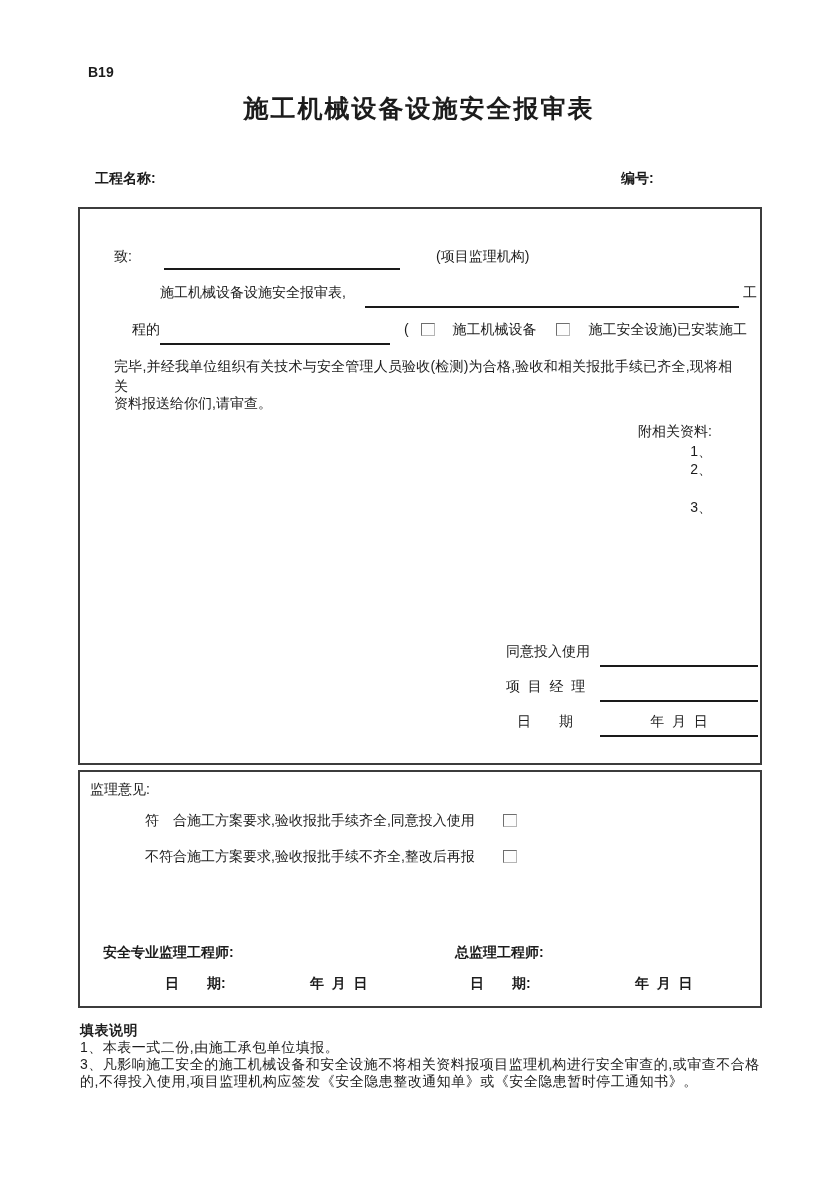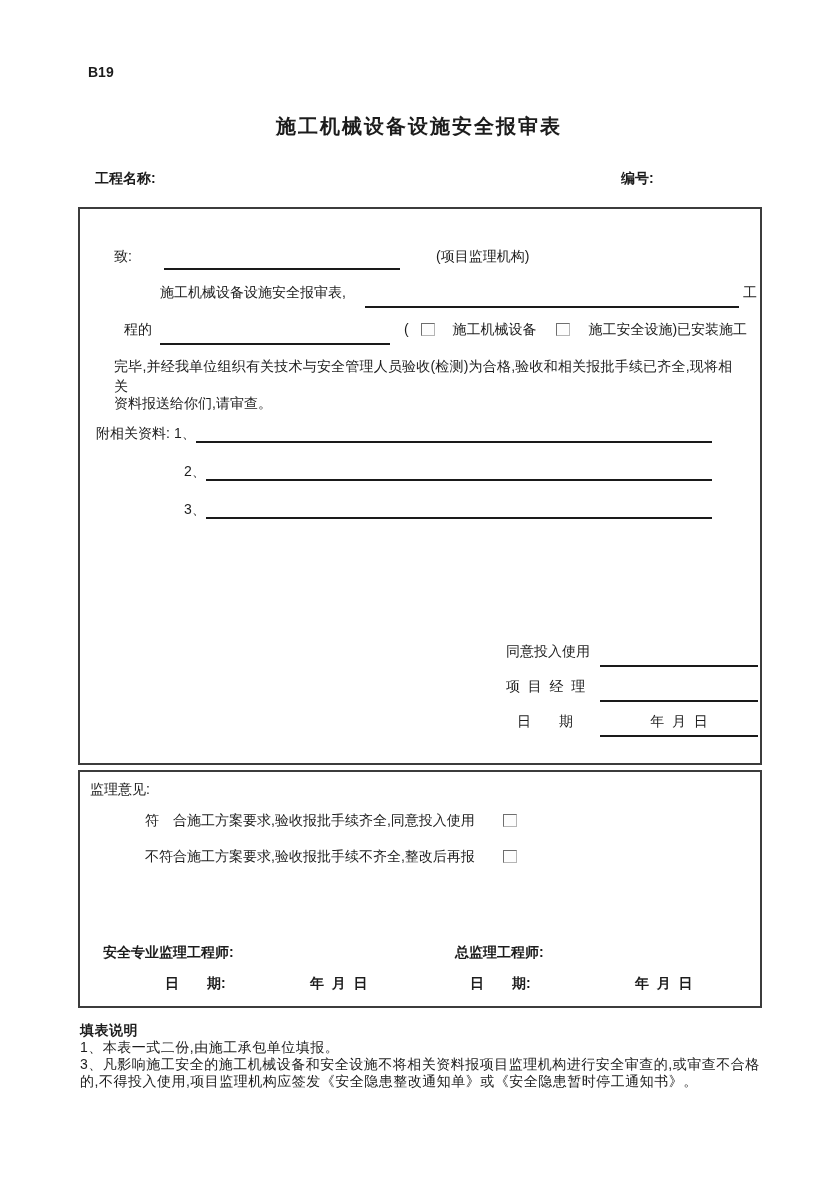--- a/index.html
+++ b/index.html
@@ -6,36 +6,36 @@
   html,body { background:#e8e8e8; }
   .page {
     position:relative; width:838px; height:1186px; margin:0 auto;
     background:#ffffff; color:#1c1c1c;
     font-family:"Liberation Sans","DejaVu Sans",sans-serif;
     overflow:hidden;
   }
   .abs { position:absolute; }
   .pre { white-space:pre; }
   .form-code { left:88px; top:64px; font-size:14px; font-weight:700; }
-  .title { left:0; right:0; top:113px; text-align:center; font-size:20px; font-weight:700; letter-spacing:2px; }
+  .title { left:0; right:0; top:92px; text-align:center; font-size:25px; font-weight:700; letter-spacing:2px; }
   .meta-label { top:170px; font-size:14px; font-weight:600; }
   .box {
     position:absolute; left:78px; width:684px;
     border:2px solid #3c3c3c; background:#fff;
   }
   .box1 { top:207px; height:558px; }
   .box2 { top:770px; height:238px; }
   .t14 { font-size:14px; line-height:20px; }
   .blank { border-bottom:2px solid #1a1a1a; }
   .cb {
     display:inline-block; width:14px; height:13px; background:#fdfdfd;
     border:1px solid #b5b5b5; border-top:1px solid #6e6e6e; border-left:1px solid #6e6e6e;
     vertical-align:-2px;
   }
-  .flexrow { display:flex; align-items:flex-end; }
+  .flexrow { display:flex; align-items:flex-end;flex-direction:column; }
   .footnotes { left:80px; top:1022px; width:690px; font-size:14px; line-height:17px; letter-spacing:0.5px; }
   .footnotes .fn-title { font-weight:600; }
 </style>
 </head>
 <body>
 
 <div class="page">
 
   <div class="abs form-code">B19</div>
   <div class="abs title">施工机械设备设施安全报审表</div>
@@ -45,21 +45,21 @@
   <div class="box box1">
 
     <div class="abs t14" style="left:34px; top:37px;">致:</div>
     <div class="abs blank" style="left:84px; top:39px; width:236px; height:22px;"></div>
     <div class="abs t14" style="left:356px; top:37px;">(项目监理机构)</div>
 
     <div class="abs t14" style="left:80px; top:73px;">施工机械设备设施安全报审表,</div>
     <div class="abs blank" style="left:285px; top:75px; width:374px; height:24px;"></div>
     <div class="abs t14" style="left:663px; top:73px;">工</div>
 
-    <div class="abs t14" style="left:44px; top:110px;">程的</div>
+    <div class="abs t14" style="left:52px; top:110px;">程的</div>
     <div class="abs blank" style="left:80px; top:112px; width:230px; height:24px;"></div>
 
     <div class="abs t14" style="left:324px; top:110px;">
       <span>(</span>
       <span class="cb" style="margin:0 18px 0 8px;"></span><span>施工机械设备</span>
       <span class="cb" style="margin:0 18px 0 16px;"></span><span>施工安全设施)已安装施工</span>
     </div>
 
     <div class="abs t14" style="left:34px; top:147px; width:628px; letter-spacing:0.2px;">完毕,并经我单位组织有关技术与安全管理人员验收(检测)为合格,验收和相关报批手续已齐全,现将相关</div>
     <div class="abs t14" style="left:34px; top:184px;">资料报送给你们,请审查。</div>

